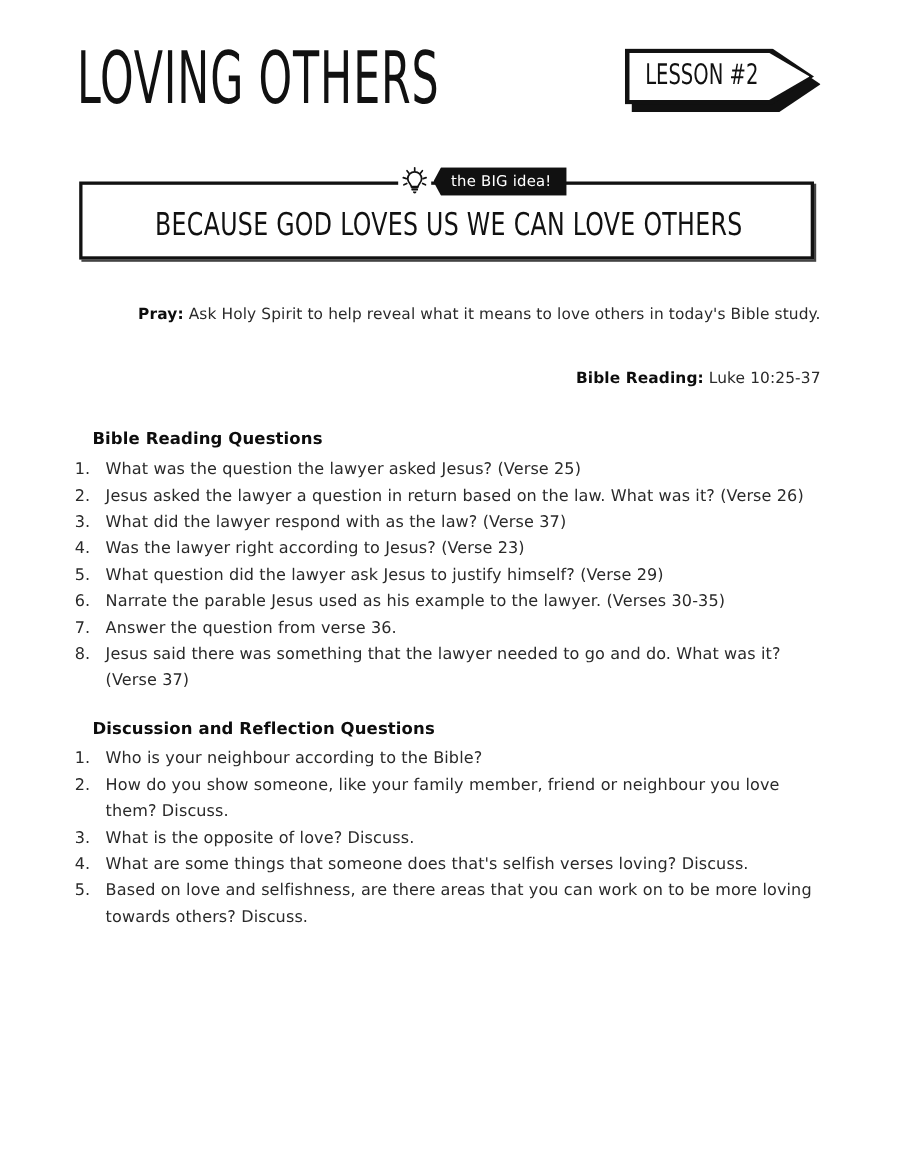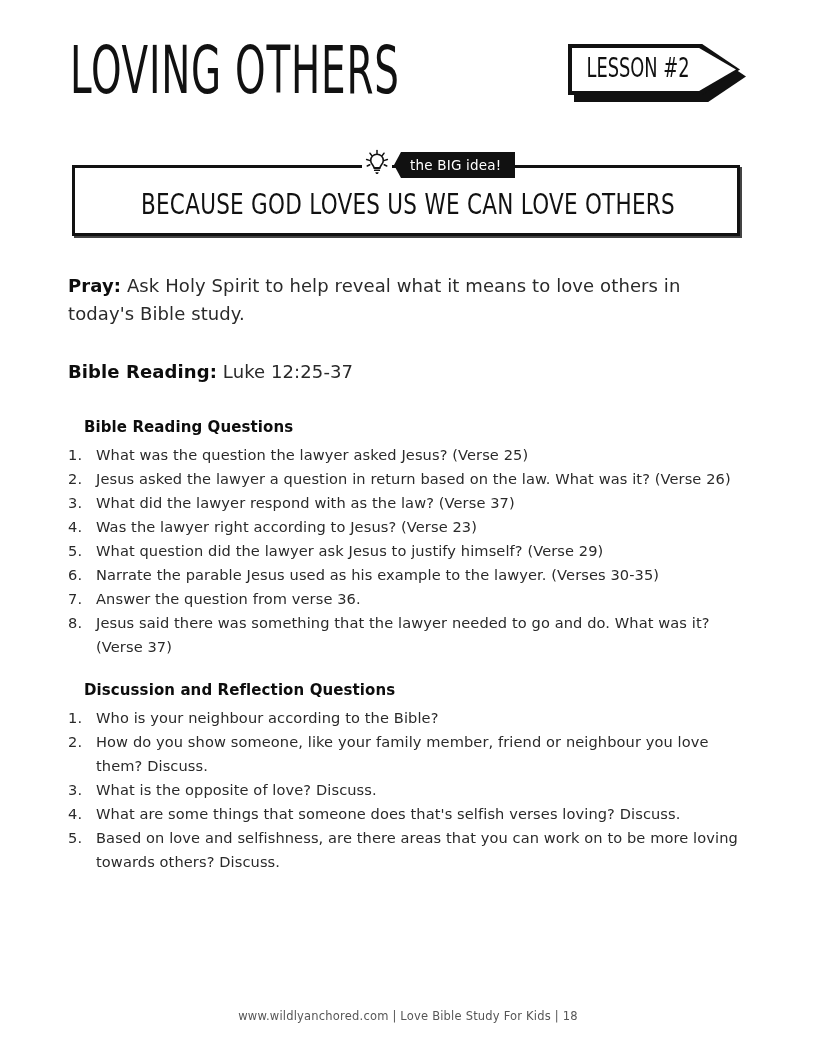--- a/index.html
+++ b/index.html
@@ -135,21 +135,21 @@
     transform: scaleX(0.92) scaleY(1.1);
     transform-origin: center top;
     white-space: nowrap;
   }
   .bigidea-tag {
     position: absolute;
     left: 290px;
     top: 12px;
     height: 26px;
     display: flex;
-    align-items: flex-end;
+    align-items: center;
     z-index: 3;
   }
   .bulb-icon {
     width: 30px;
     height: 30px;
     display: block;
     background: #ffffff;
     margin-right: 2px;
   }
   .tag-pill {
@@ -172,25 +172,26 @@
   
   .content {
     position: absolute;
     left: 68px;
     top: 272px;
     width: 678px;
   }
 
   .para {
     font-family: "DejaVu Sans", sans-serif;
-    font-size: 18px;
+    font-size: 14px;
     line-height: 28px;
     color: #2a2a2a;
     margin: 0 0 4px 0;
     letter-spacing: 0.1px;
+    text-align: right;
   }
   .para b {
     color: #0d0d0d;
     font-weight: 700;
   }
   .spacer-24 { height: 26px; }
   .spacer-18 { height: 20px; }
 
   .sec-heading {
     font-family: "DejaVu Sans", sans-serif;
@@ -284,21 +285,21 @@
 
   <div class="content">
 
     <p class="para">
       <b>Pray:</b><span> Ask Holy Spirit to help reveal what it means to love others in today's Bible study.</span>
     </p>
 
     <div class="spacer-24"></div>
 
     <p class="para">
-      <b>Bible Reading:</b><span> Luke 12:25-37</span>
+      <b>Bible Reading:</b><span> Luke 10:25-37</span>
     </p>
 
     <div class="spacer-24"></div>
 
     <h2 class="sec-heading">Bible Reading Questions</h2>
 
     <ol class="qlist" id="brq-list">
         <li><span class="num">1.</span><span>What was the question the lawyer asked Jesus? (Verse 25)</span></li>
         <li><span class="num">2.</span><span>Jesus asked the lawyer a question in return based on the law. What was it? (Verse 26)</span></li>
         <li><span class="num">3.</span><span>What did the lawyer respond with as the law? (Verse 37)</span></li>
@@ -315,15 +316,14 @@
 
     <ol class="qlist" id="dq-list">
         <li><span class="num">1.</span><span>Who is your neighbour according to the Bible?</span></li>
         <li><span class="num">2.</span><span>How do you show someone, like your family member, friend or neighbour you love them? Discuss.</span></li>
         <li><span class="num">3.</span><span>What is the opposite of love? Discuss.</span></li>
         <li><span class="num">4.</span><span>What are some things that someone does that's selfish verses loving? Discuss.</span></li>
         <li><span class="num">5.</span><span>Based on love and selfishness, are there areas that you can work on to be more loving towards others? Discuss.</span></li>
       </ol>
   </div>
 
-  <div class="footer">www.wildlyanchored.com | Love Bible Study For Kids | 18</div>
 
 </div>
 
 </body></html>

